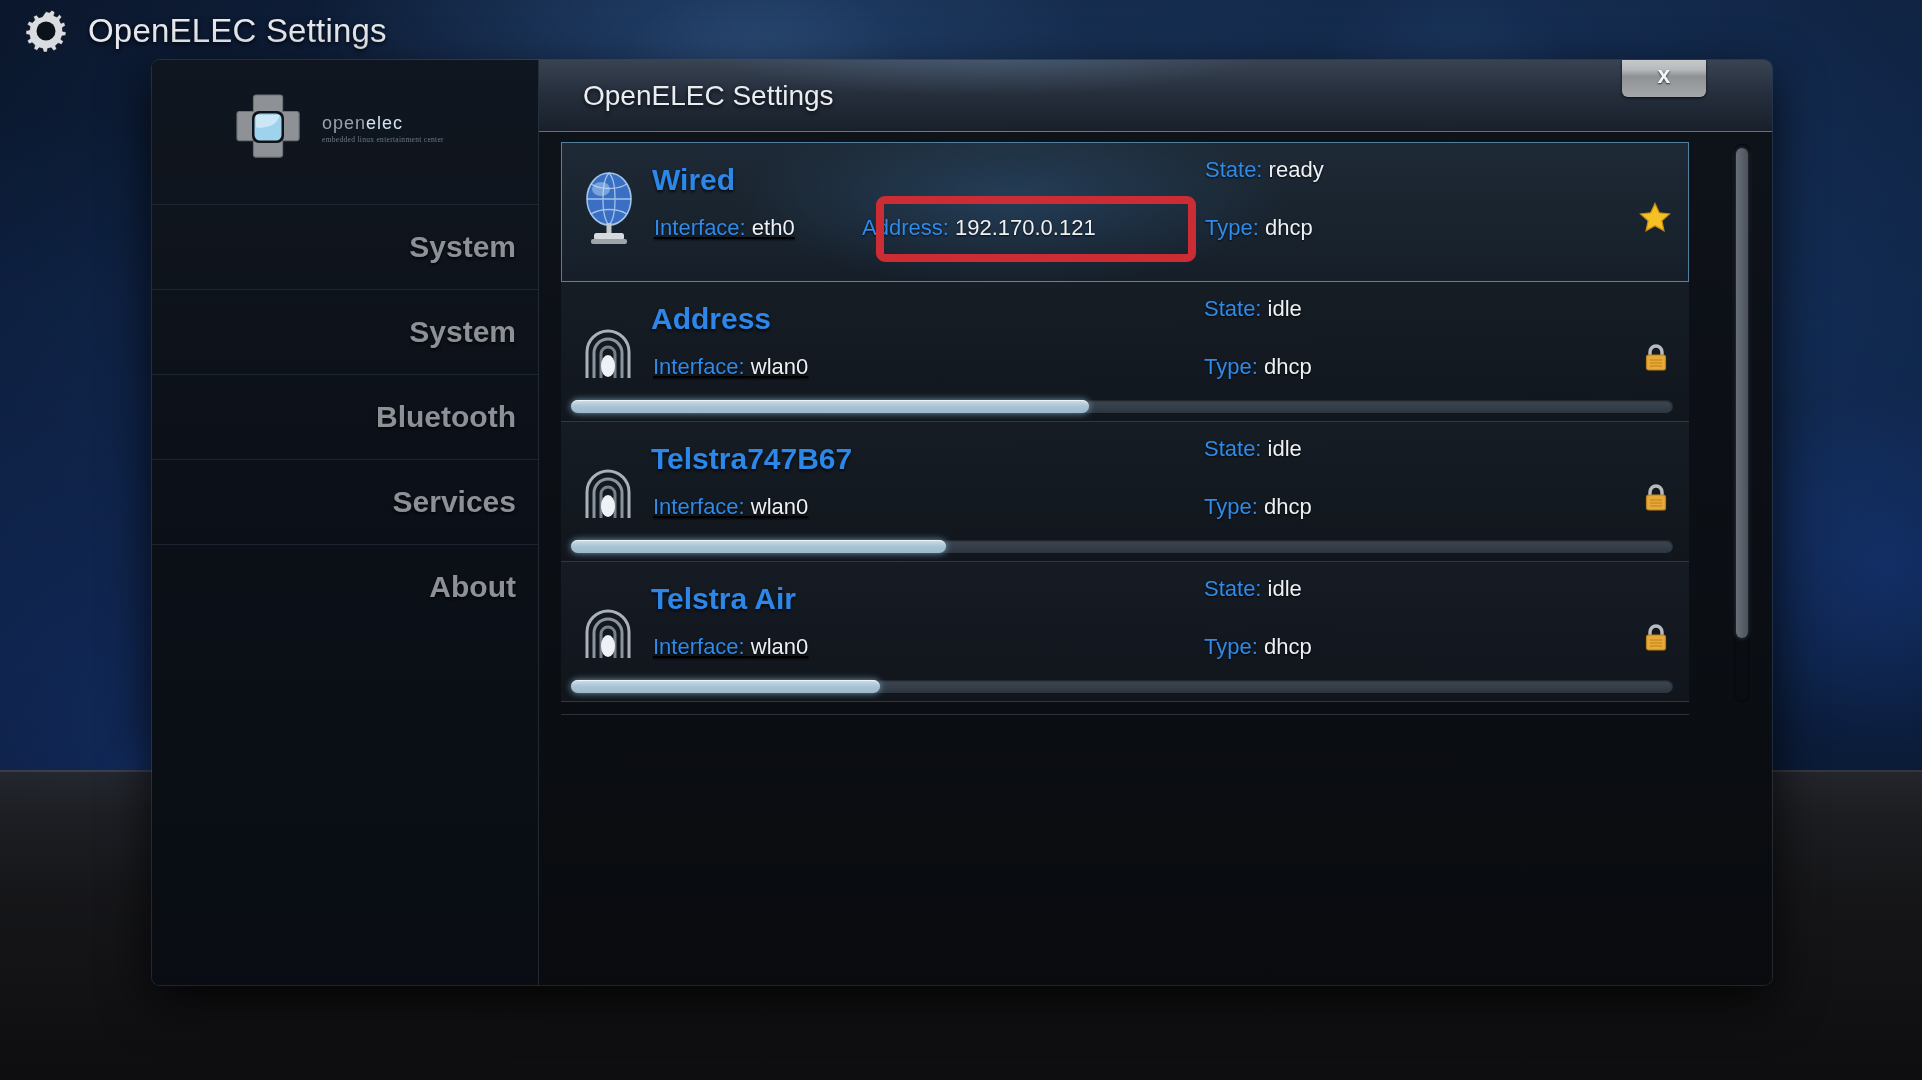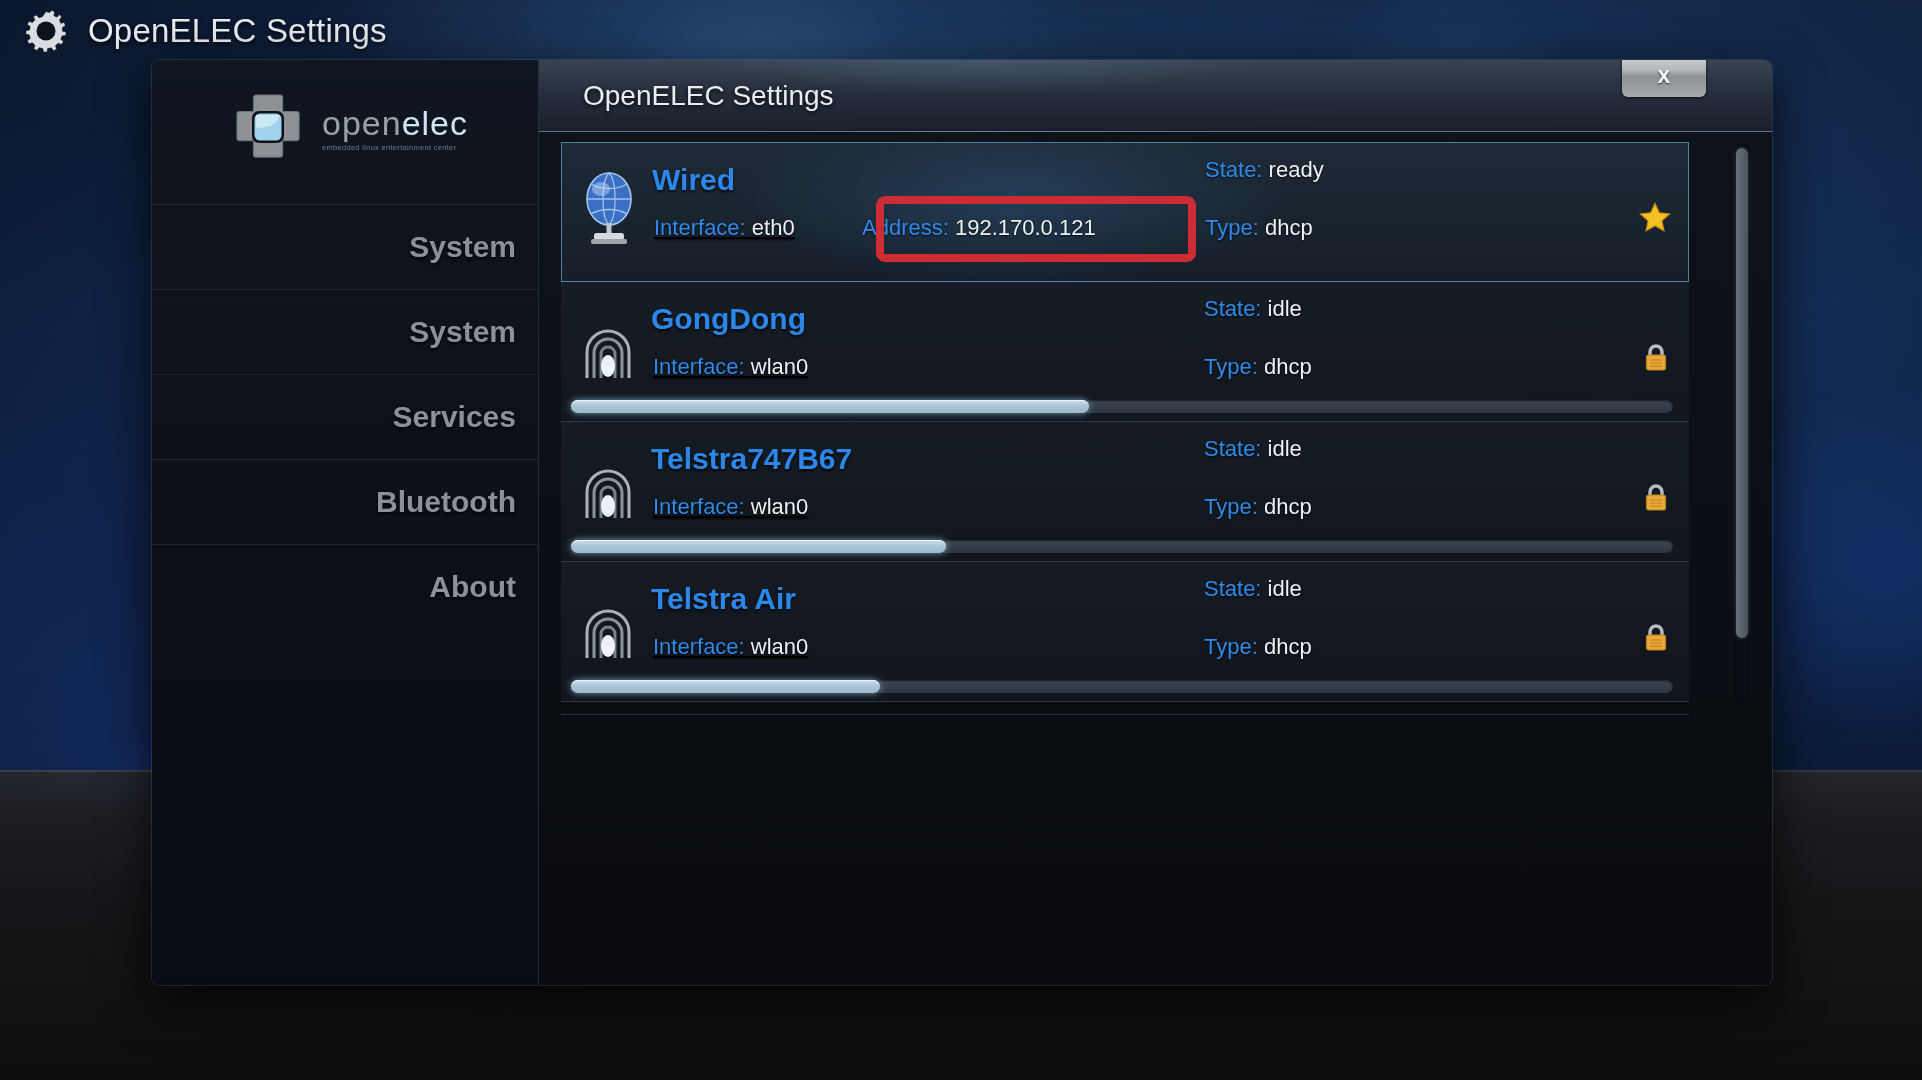--- a/index.html
+++ b/index.html
@@ -55,24 +55,24 @@
   
   #sidebar{
     width:387px; flex:0 0 387px; height:100%;
     background:linear-gradient(180deg,#10161f 0%, #0c1119 42%, #090d13 100%);
     position:relative;
     border-right:1px solid rgba(90,110,135,0.28);
   }
   #logo-area{ height:128px; display:flex; align-items:center; justify-content:center; gap:14px; padding-top:6px;}
   #logo-mark{ position:relative; width:80px; height:80px; flex:0 0 auto; }
   #logo-text{ width:140px; position:relative; padding-top:4px;}
-  .logo-word{ font-size:34px; letter-spacing:1px; line-height:1; }
+  .logo-word{ font-size:18px; letter-spacing:1px; line-height:1; }
   .lw-open{ color:#9aa1a8; }
   .lw-elec{ color:#cfe4f2; }
-  .logo-tag{ font-size:7.5px; color:#6e7a86; letter-spacing:0.3px; margin-top:3px; white-space:nowrap; }
+  .logo-tag{ font-size:7.5px; color:#6e7a86; letter-spacing:0.3px; margin-top:3px; white-space:nowrap;font-family:Liberation Serif, serif; }
 
   #menu{ margin-top:16px; }
   .menu-item{
     height:85px; display:flex; align-items:center; justify-content:flex-end;
     padding-right:22px; position:relative;
     border-top:1px solid rgba(120,140,165,0.16);
   }
   .menu-item:first-child{border-top:1px solid rgba(120,140,165,0.16);}
   .menu-label{
     font-size:30px; color:#8d9197; font-weight:bold;
@@ -243,24 +243,24 @@
     </div>
 
     <div id="menu">
       <div class="menu-item">
         <span class="menu-label">System</span>
       </div>
       <div class="menu-item">
         <span class="menu-label">System</span>
       </div>
       <div class="menu-item">
+        <span class="menu-label">Bluetooth</span>
+      </div>
+      <div class="menu-item">
         <span class="menu-label">Services</span>
-      </div>
-      <div class="menu-item">
-        <span class="menu-label">Bluetooth</span>
       </div>
       <div class="menu-item">
         <span class="menu-label">About</span>
       </div>
     </div>
   </div>
 
   <div id="content">
 
     <div id="content-head">
@@ -318,21 +318,21 @@
               </g>
               <g fill="none" stroke="#aab3bb" stroke-width="3" opacity="0.8">
                 <path d="M21 70V45a14 14 0 0 1 28 0v25"></path>
               </g>
               <g fill="none" stroke="#9aa4ad" stroke-width="3" opacity="0.75">
                 <path d="M28 70V46a7 7 0 0 1 14 0v24"></path>
               </g>
               <ellipse cx="35" cy="58" rx="7" ry="11" fill="#eef2f6"></ellipse>
             </svg>
           </div>
-          <div class="row-name">GongDong</div>
+          <div class="row-name">Address</div>
           <div class="row-iface">
             <span class="lbl">Interface:</span>
             <span class="val">wlan0</span>
           </div>
           <div class="row-state">
             <span class="lbl">State:</span>
             <span class="val">idle</span>
           </div>
           <div class="row-type">
             <span class="lbl">Type:</span>

